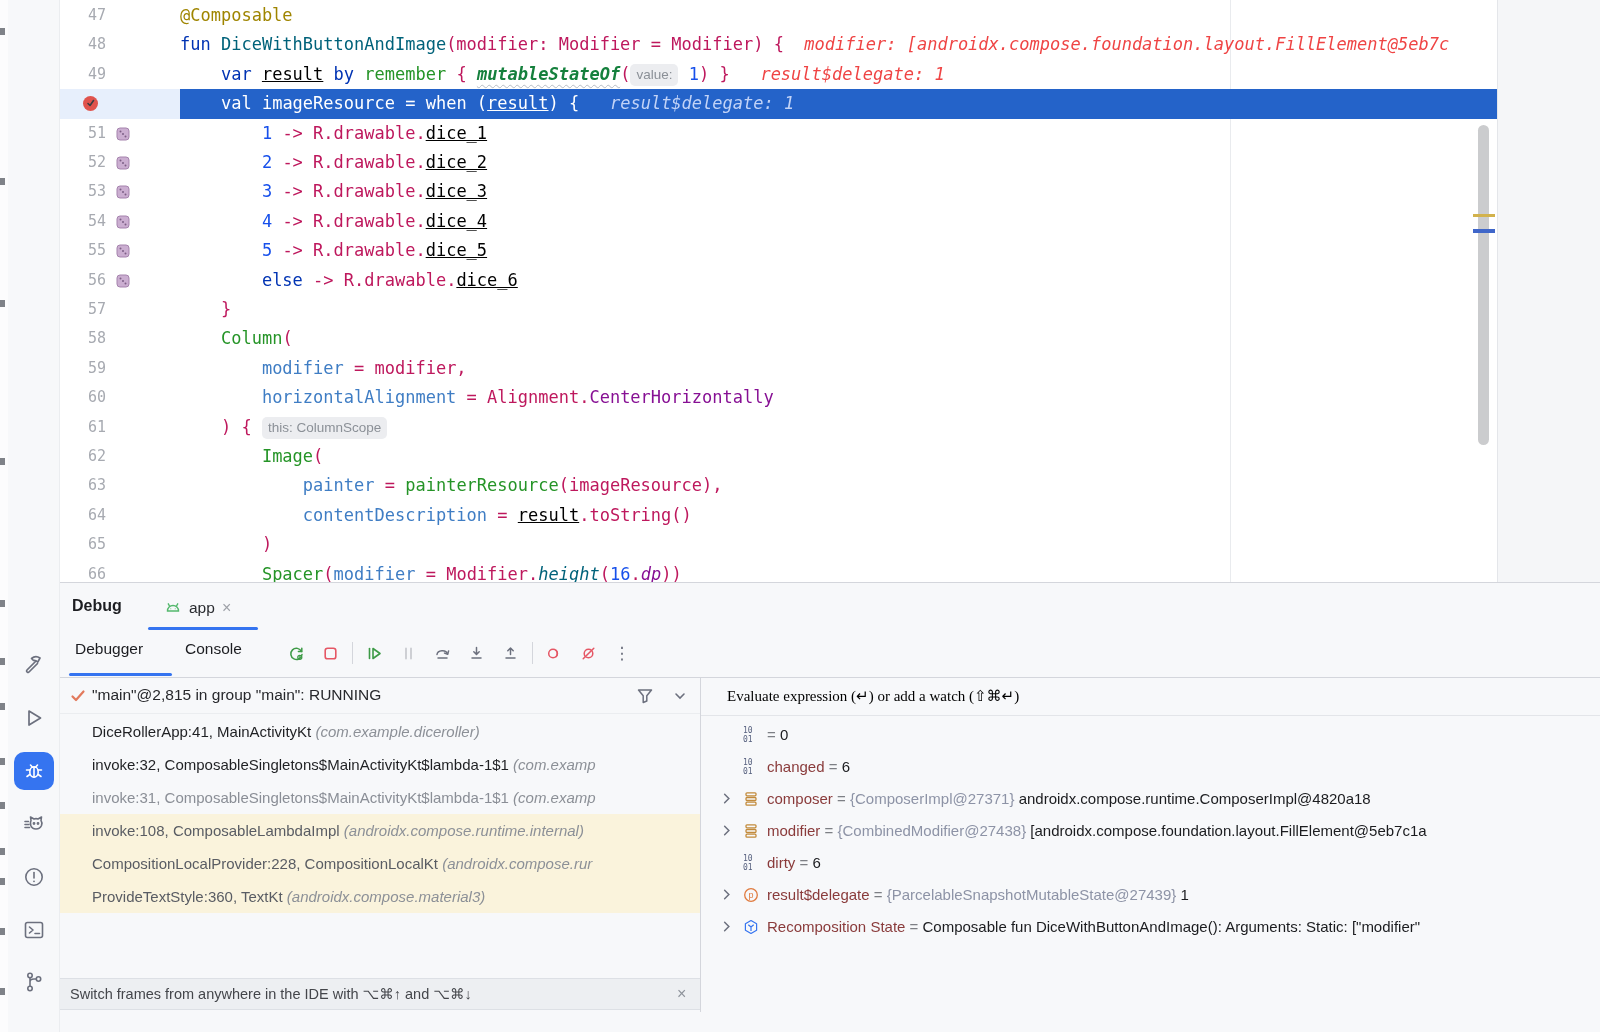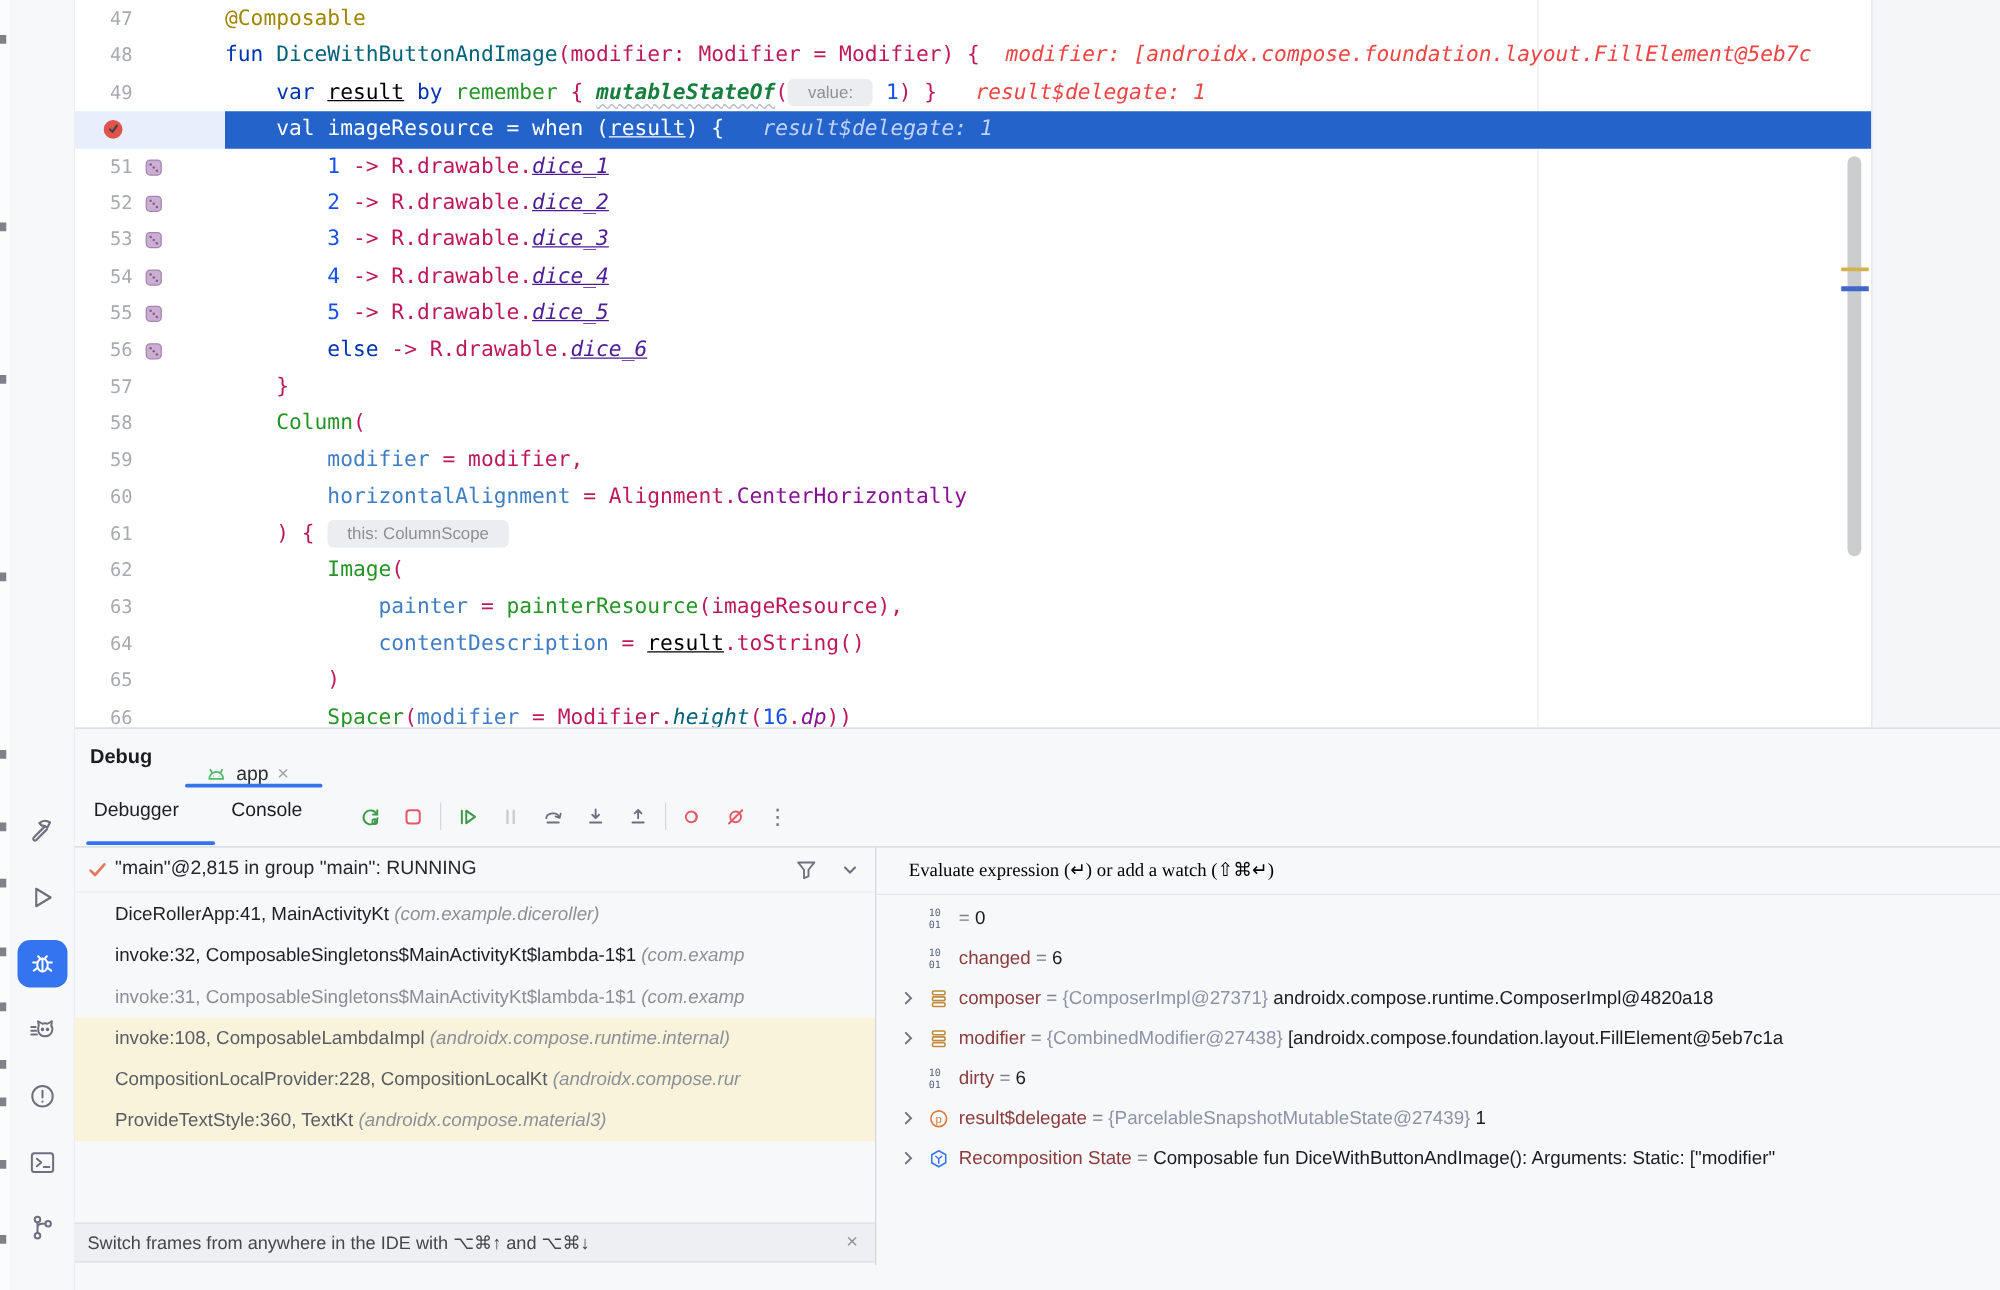--- a/index.html
+++ b/index.html
@@ -33,35 +33,35 @@
   .code-row.exec .tk-hint { color:#c2d3f7; }
   .tk-ann  { color:#9f8500; }
   .tk-kw   { color:#0033b3; }
   .tk-fn   { color:#00627a; }
   .tk-call { color:#259427; }
   .tk-pl   { color:#be185d; }
   .tk-num  { color:#1750eb; }
   .tk-arg  { color:#3f7dc4; }
   .tk-mem  { color:#871094; }
   .tk-memi { color:#871094; font-style:italic; }
-  .tk-res  { color:#4c1d95; font-style:italic; text-decoration:underline; }
+  .tk-res  { color:#000000; text-decoration:underline; }
   .tk-und  { text-decoration:underline; }
   .tk-ext  { color:#00627a; font-style:italic; }
   .tk-wavy { color:#15803d; font-style:italic; text-decoration:underline wavy 1px #b6bcc4; text-underline-offset:4px;font-weight:bold; }
   .tk-hint { color:#ef4444; font-style:italic; }
-  .tk-chip { display:inline-block; background:#ecedf0; color:#8b9097; border-radius:5px; padding:0 16px; height:22px; line-height:22px;
+  .tk-chip { display:inline-block; background:#ecedf0; color:#8b9097; border-radius:5px; padding:0 6px; height:22px; line-height:22px;
              font-family:"Liberation Sans",sans-serif; font-size:13.5px; vertical-align:1px; }
   .scroll-thumb { position:absolute; left:1418px; top:125px; width:11px; height:320px; border-radius:6px; background:#cbccce; z-index:3; }
   .stripe-mark { position:absolute; z-index:4; }
 
   
   .debug-panel { position:absolute; left:60px; top:582px; width:1540px; height:450px; background:#f7f8fa; border-top:1px solid #d4d6dc; z-index:2; }
   .dp-tabrow { position:absolute; left:0; top:0; width:100%; height:47px; }
   .dp-title { position:absolute; left:12px; top:14px; font-size:16px; font-weight:bold; color:#1c1d21; }
-  .sess-tab { position:absolute; left:96px; top:8px; height:34px; display:flex; align-items:center; gap:7px; padding:0 8px; cursor:pointer;margin-top:12px; }
+  .sess-tab { position:absolute; left:96px; top:8px; height:34px; display:flex; align-items:center; gap:7px; padding:0 8px; cursor:pointer; }
   .sess-tab .label { font-size:15.5px; color:#2b2d31; }
   .sess-underline { position:absolute; left:88px; top:44px; width:110px; height:3px; background:#3574f0; border-radius:2px; }
   .tab-close { color:#9ea1a8; font-size:16px; cursor:pointer; }
   .dp-toolrow { position:absolute; left:0; top:47px; width:100%; height:47px; }
   .dd-tab { position:absolute; top:10px; font-size:15.5px; color:#1c1d21; cursor:pointer; }
   .dd-underline { position:absolute; left:9px; top:43px; width:103px; height:3px; background:#3574f0; border-radius:2px; }
   .tb-ico { position:absolute; top:9px; width:28px; height:28px; display:flex; align-items:center; justify-content:center; border-radius:5px; cursor:pointer; }
   .tb-ico svg { width:17px; height:17px; }
   .tb-sep { position:absolute; top:12px; width:1px; height:22px; background:#d4d6dc; }
   .dp-hline { position:absolute; left:0; top:94px; width:100%; height:1px; background:#d4d6dc; }

